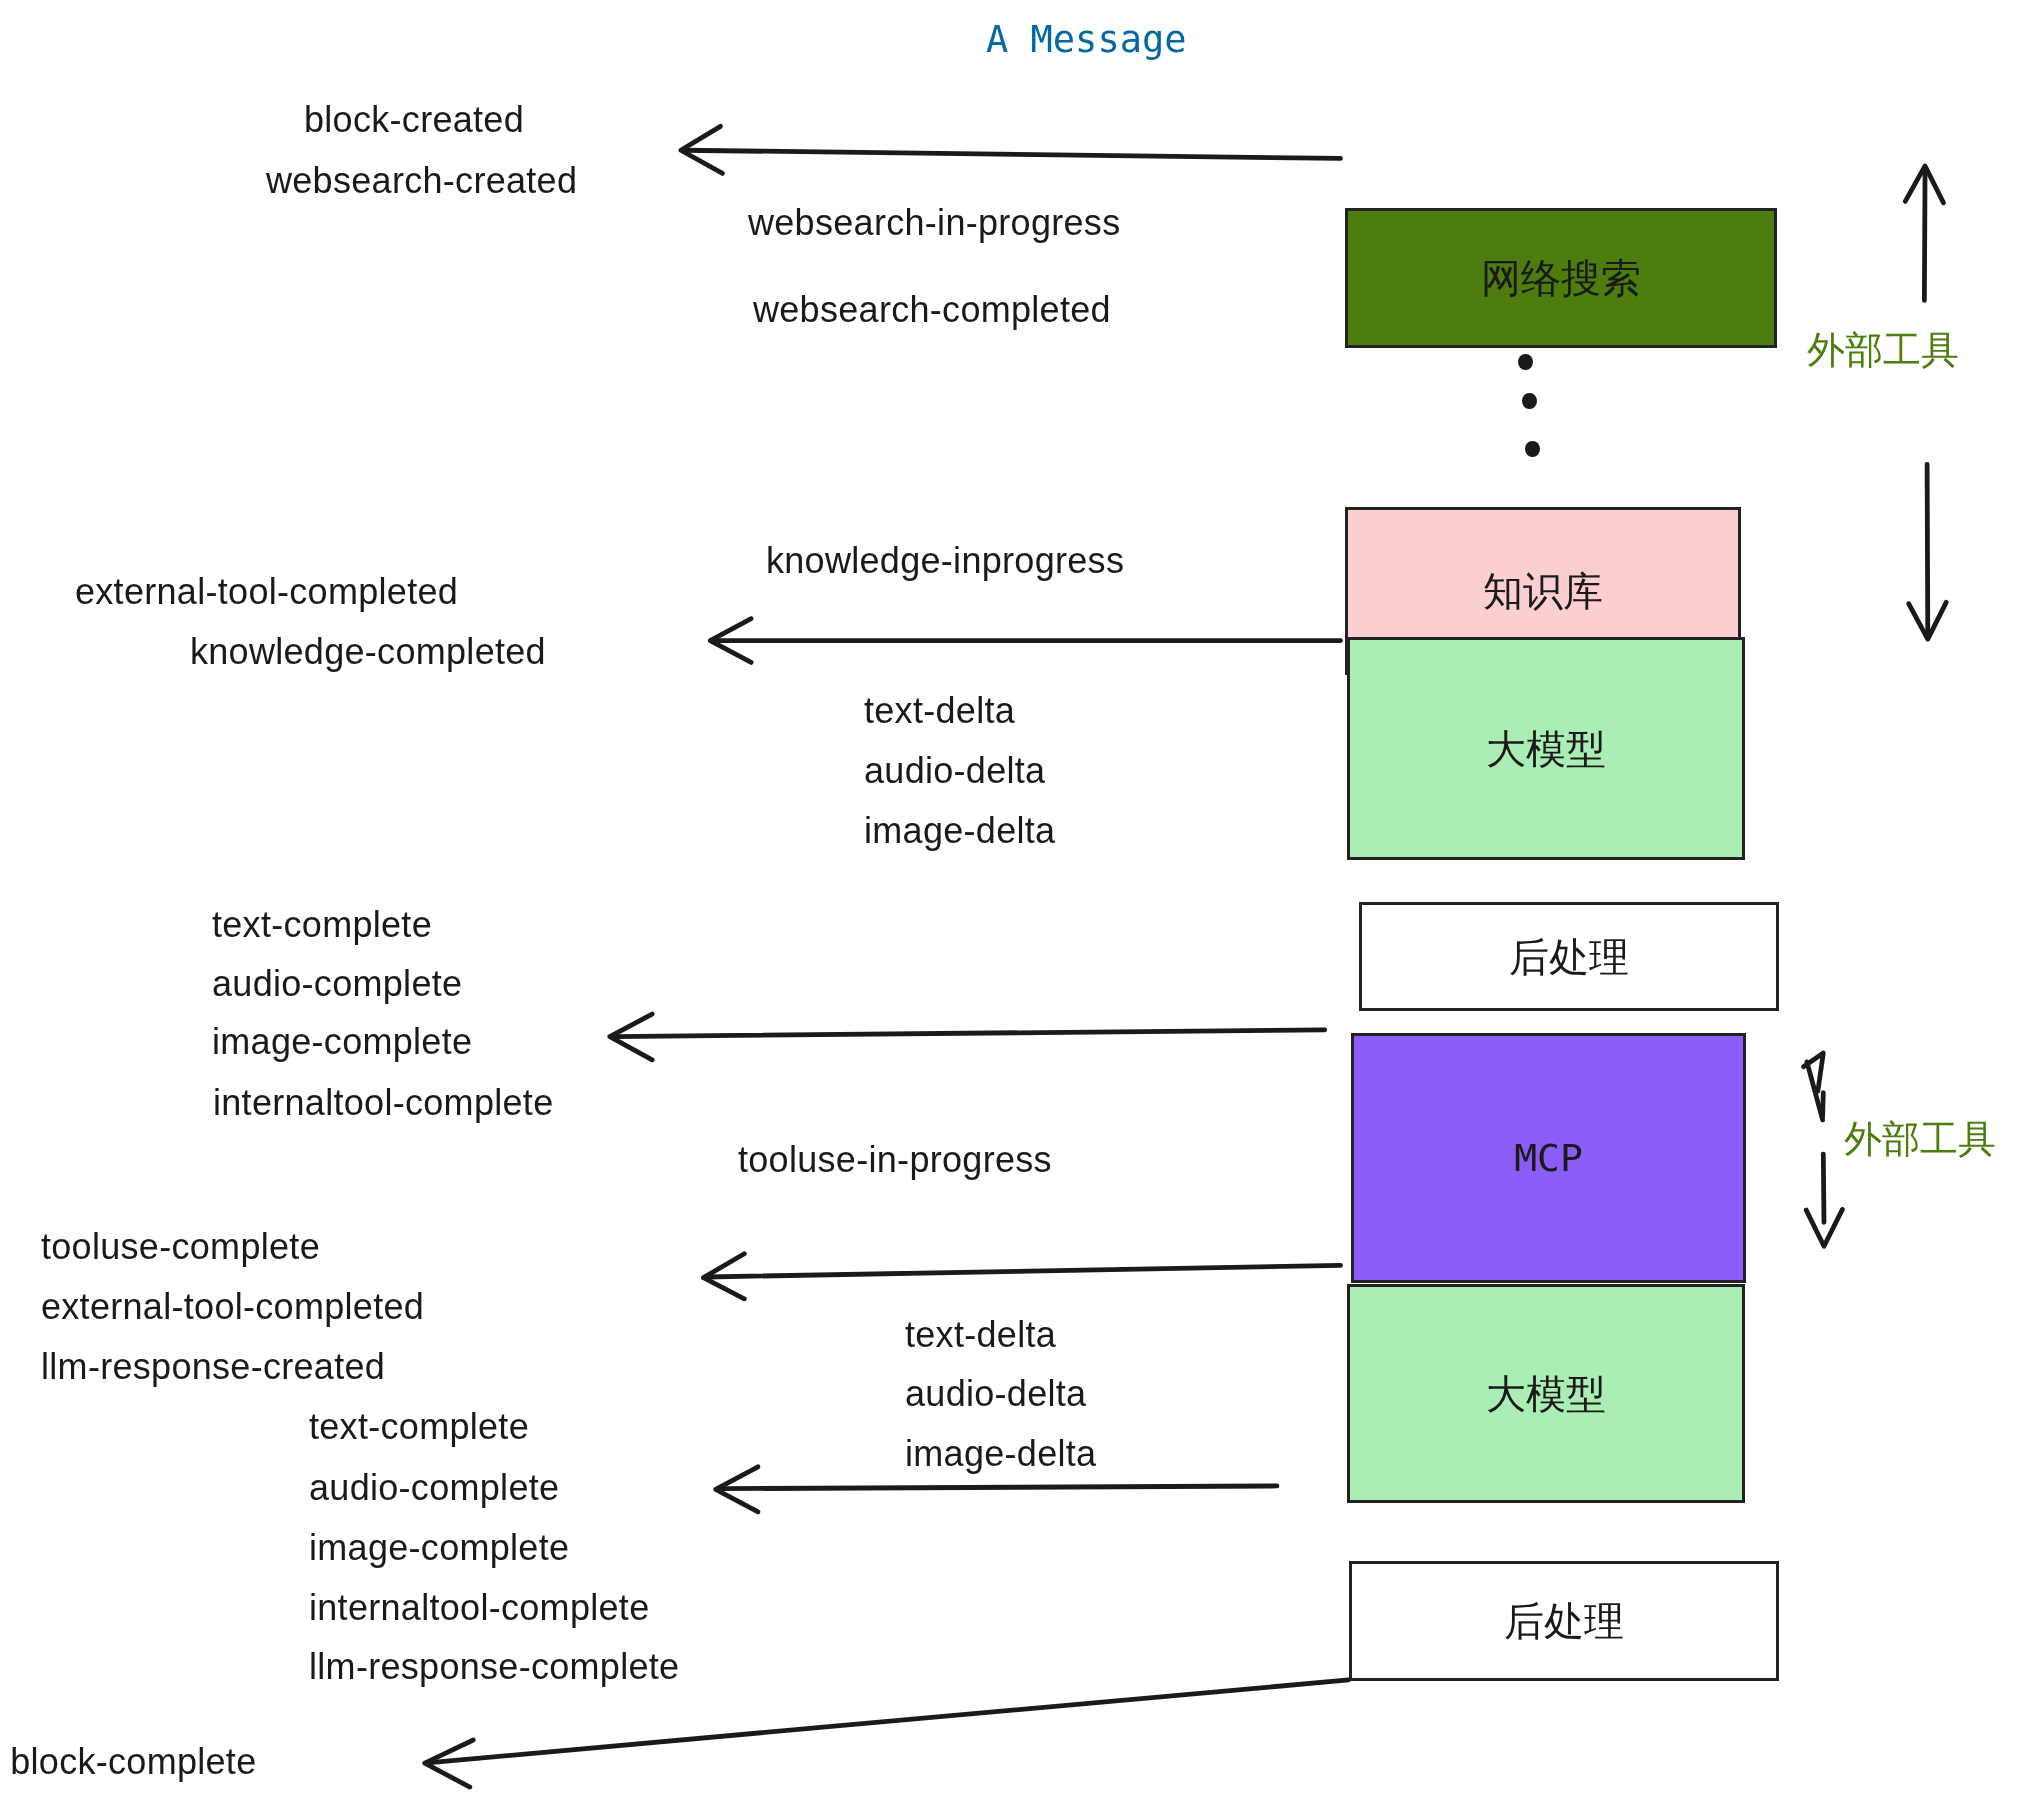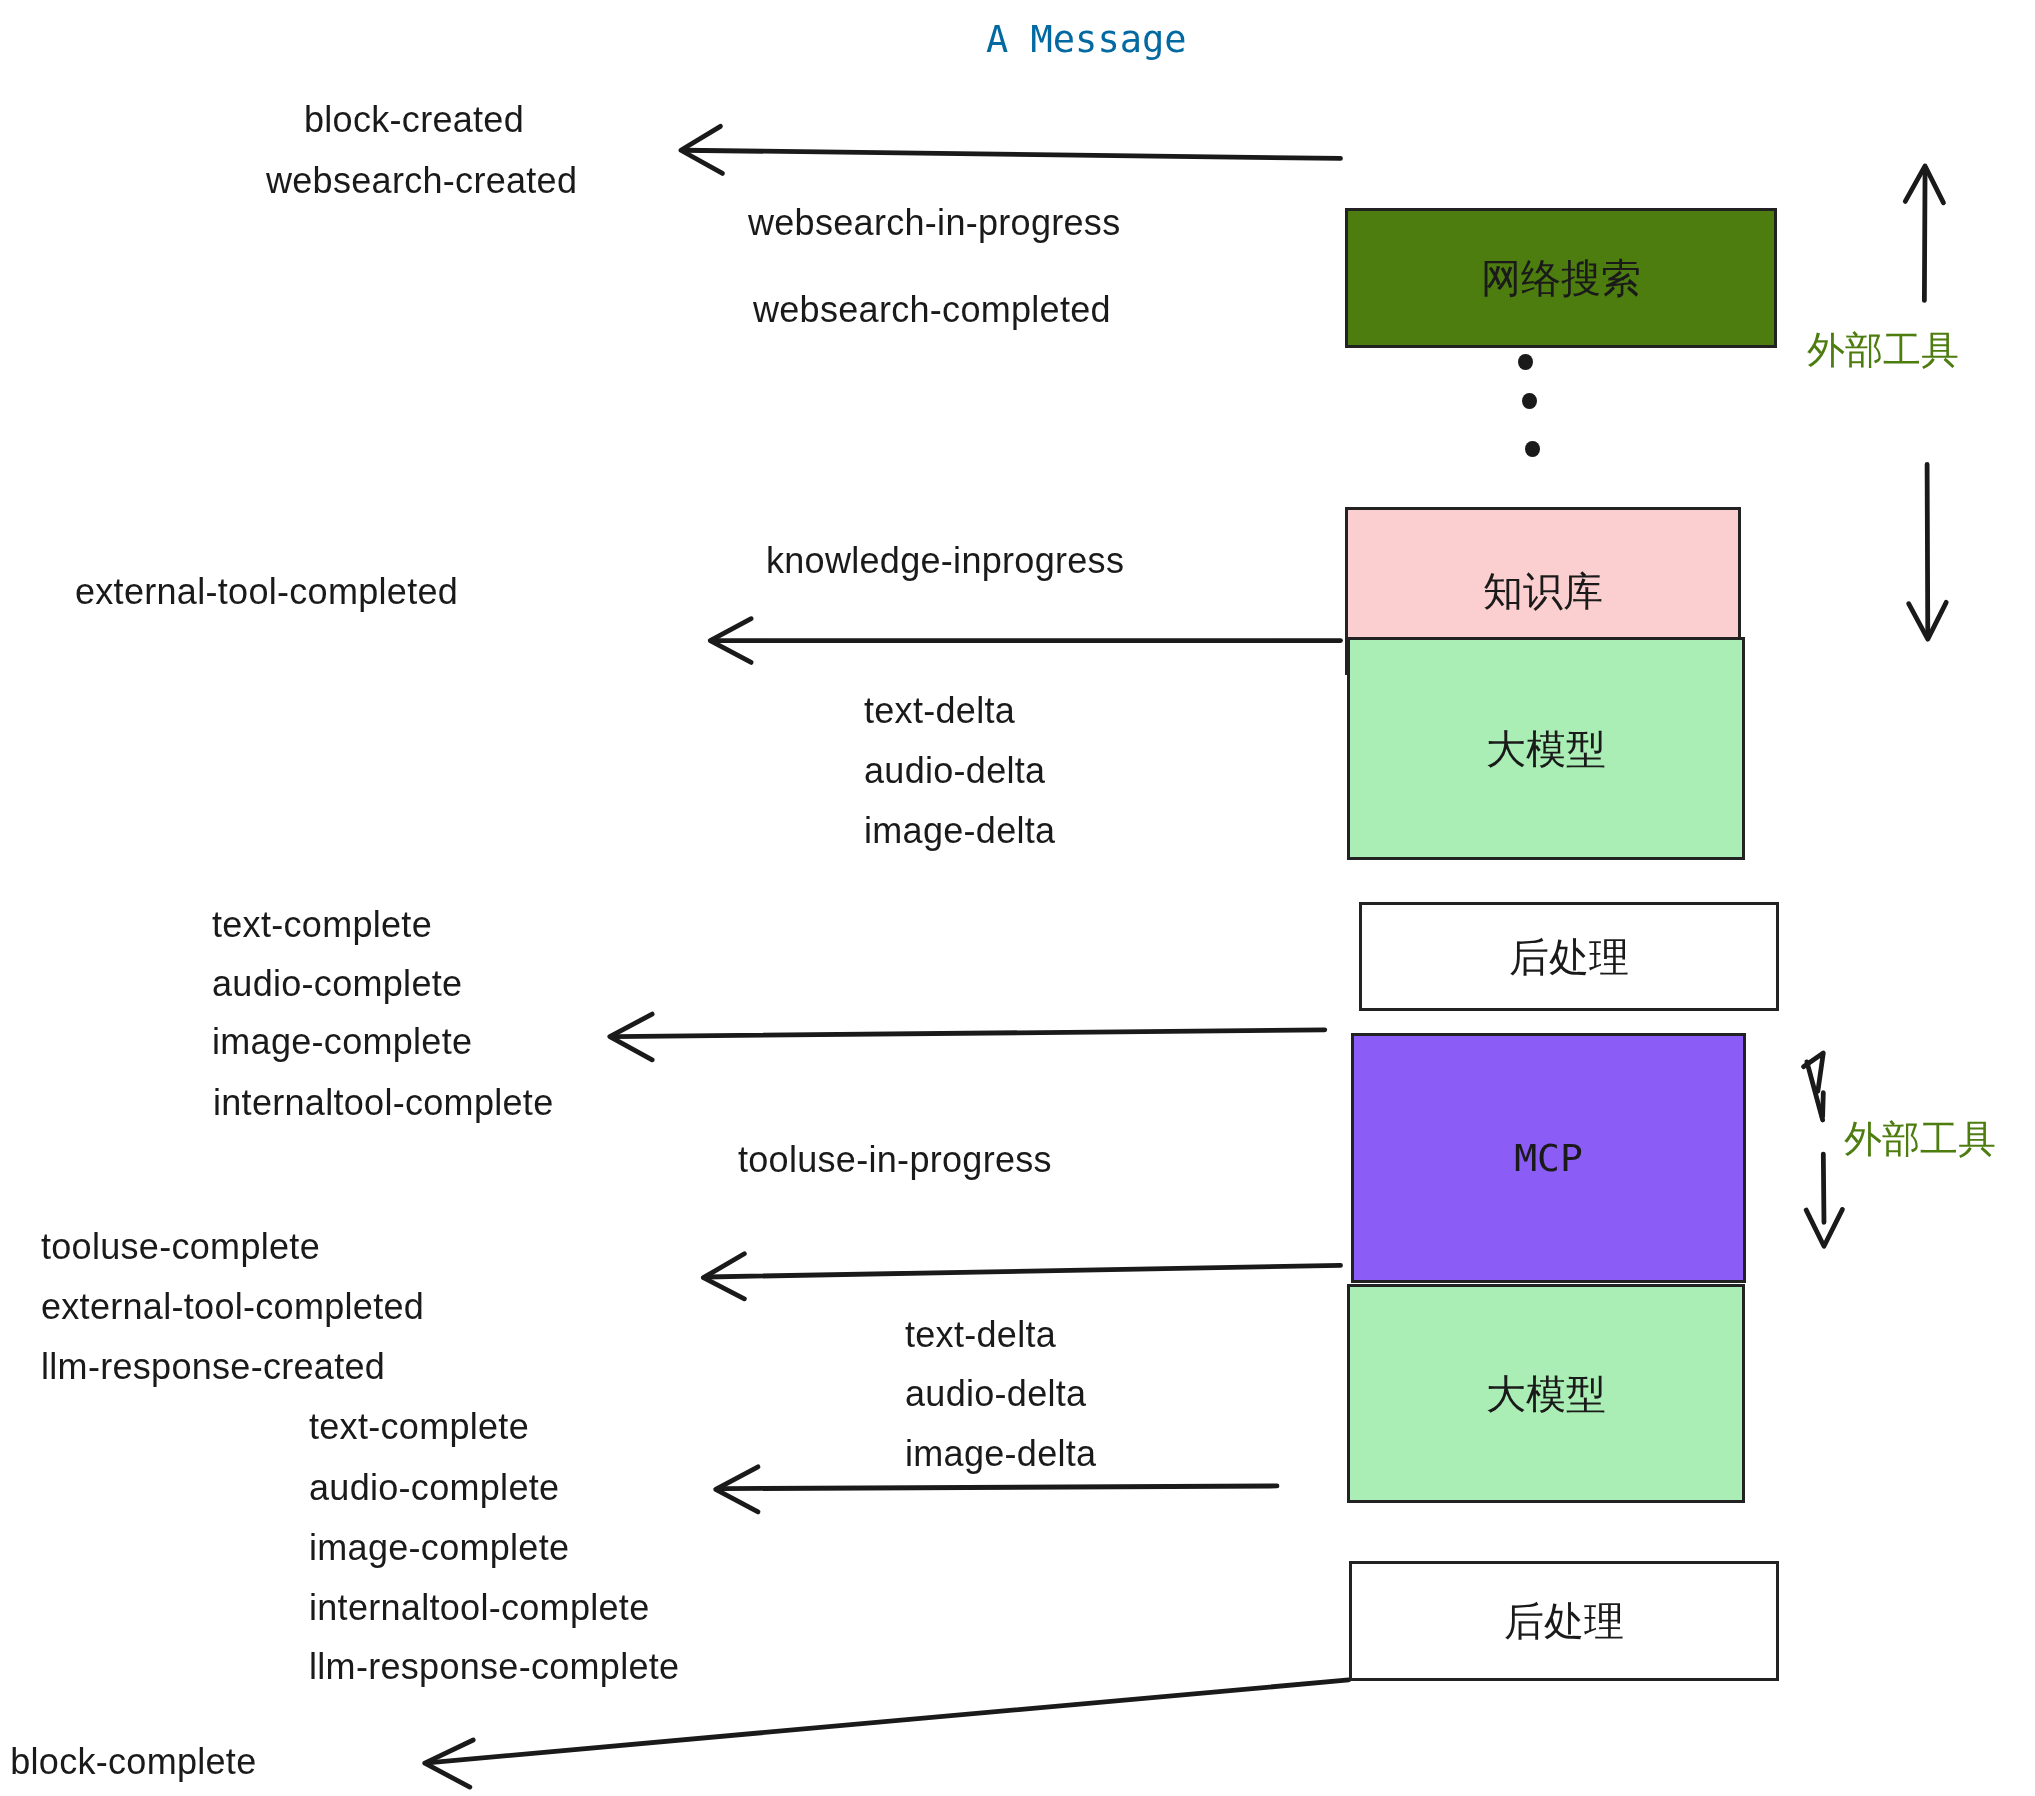--- a/index.html
+++ b/index.html
@@ -167,20 +167,21 @@
   <div class="side-note" style="left:1807px; top:331px;">外部工具</div>
 
   <div class="side-note" style="left:1844px; top:1120px;">外部工具</div>
 
   <div class="lbl" style="left:304px; top:102px;">block-created</div>
   <div class="lbl" style="left:266px; top:163px;">websearch-created</div>
   <div class="lbl" style="left:748px; top:205px;">websearch-in-progress</div>
   <div class="lbl" style="left:753px; top:292px;">websearch-completed</div>
   <div class="lbl" style="left:766px; top:543px;">knowledge-inprogress</div>
   <div class="lbl" style="left:75px; top:574px;">external-tool-completed</div>
+  <div class="lbl" style="left:190px; top:634px;">knowledge-completed</div>
   <div class="lbl" style="left:864px; top:693px;">text-delta</div>
   <div class="lbl" style="left:864px; top:753px;">audio-delta</div>
   <div class="lbl" style="left:864px; top:813px;">image-delta</div>
   <div class="lbl" style="left:212px; top:907px;">text-complete</div>
   <div class="lbl" style="left:212px; top:966px;">audio-complete</div>
   <div class="lbl" style="left:212px; top:1024px;">image-complete</div>
   <div class="lbl" style="left:213px; top:1085px;">internaltool-complete</div>
   <div class="lbl" style="left:738px; top:1142px;">tooluse-in-progress</div>
   <div class="lbl" style="left:41px; top:1229px;">tooluse-complete</div>
   <div class="lbl" style="left:41px; top:1289px;">external-tool-completed</div>

